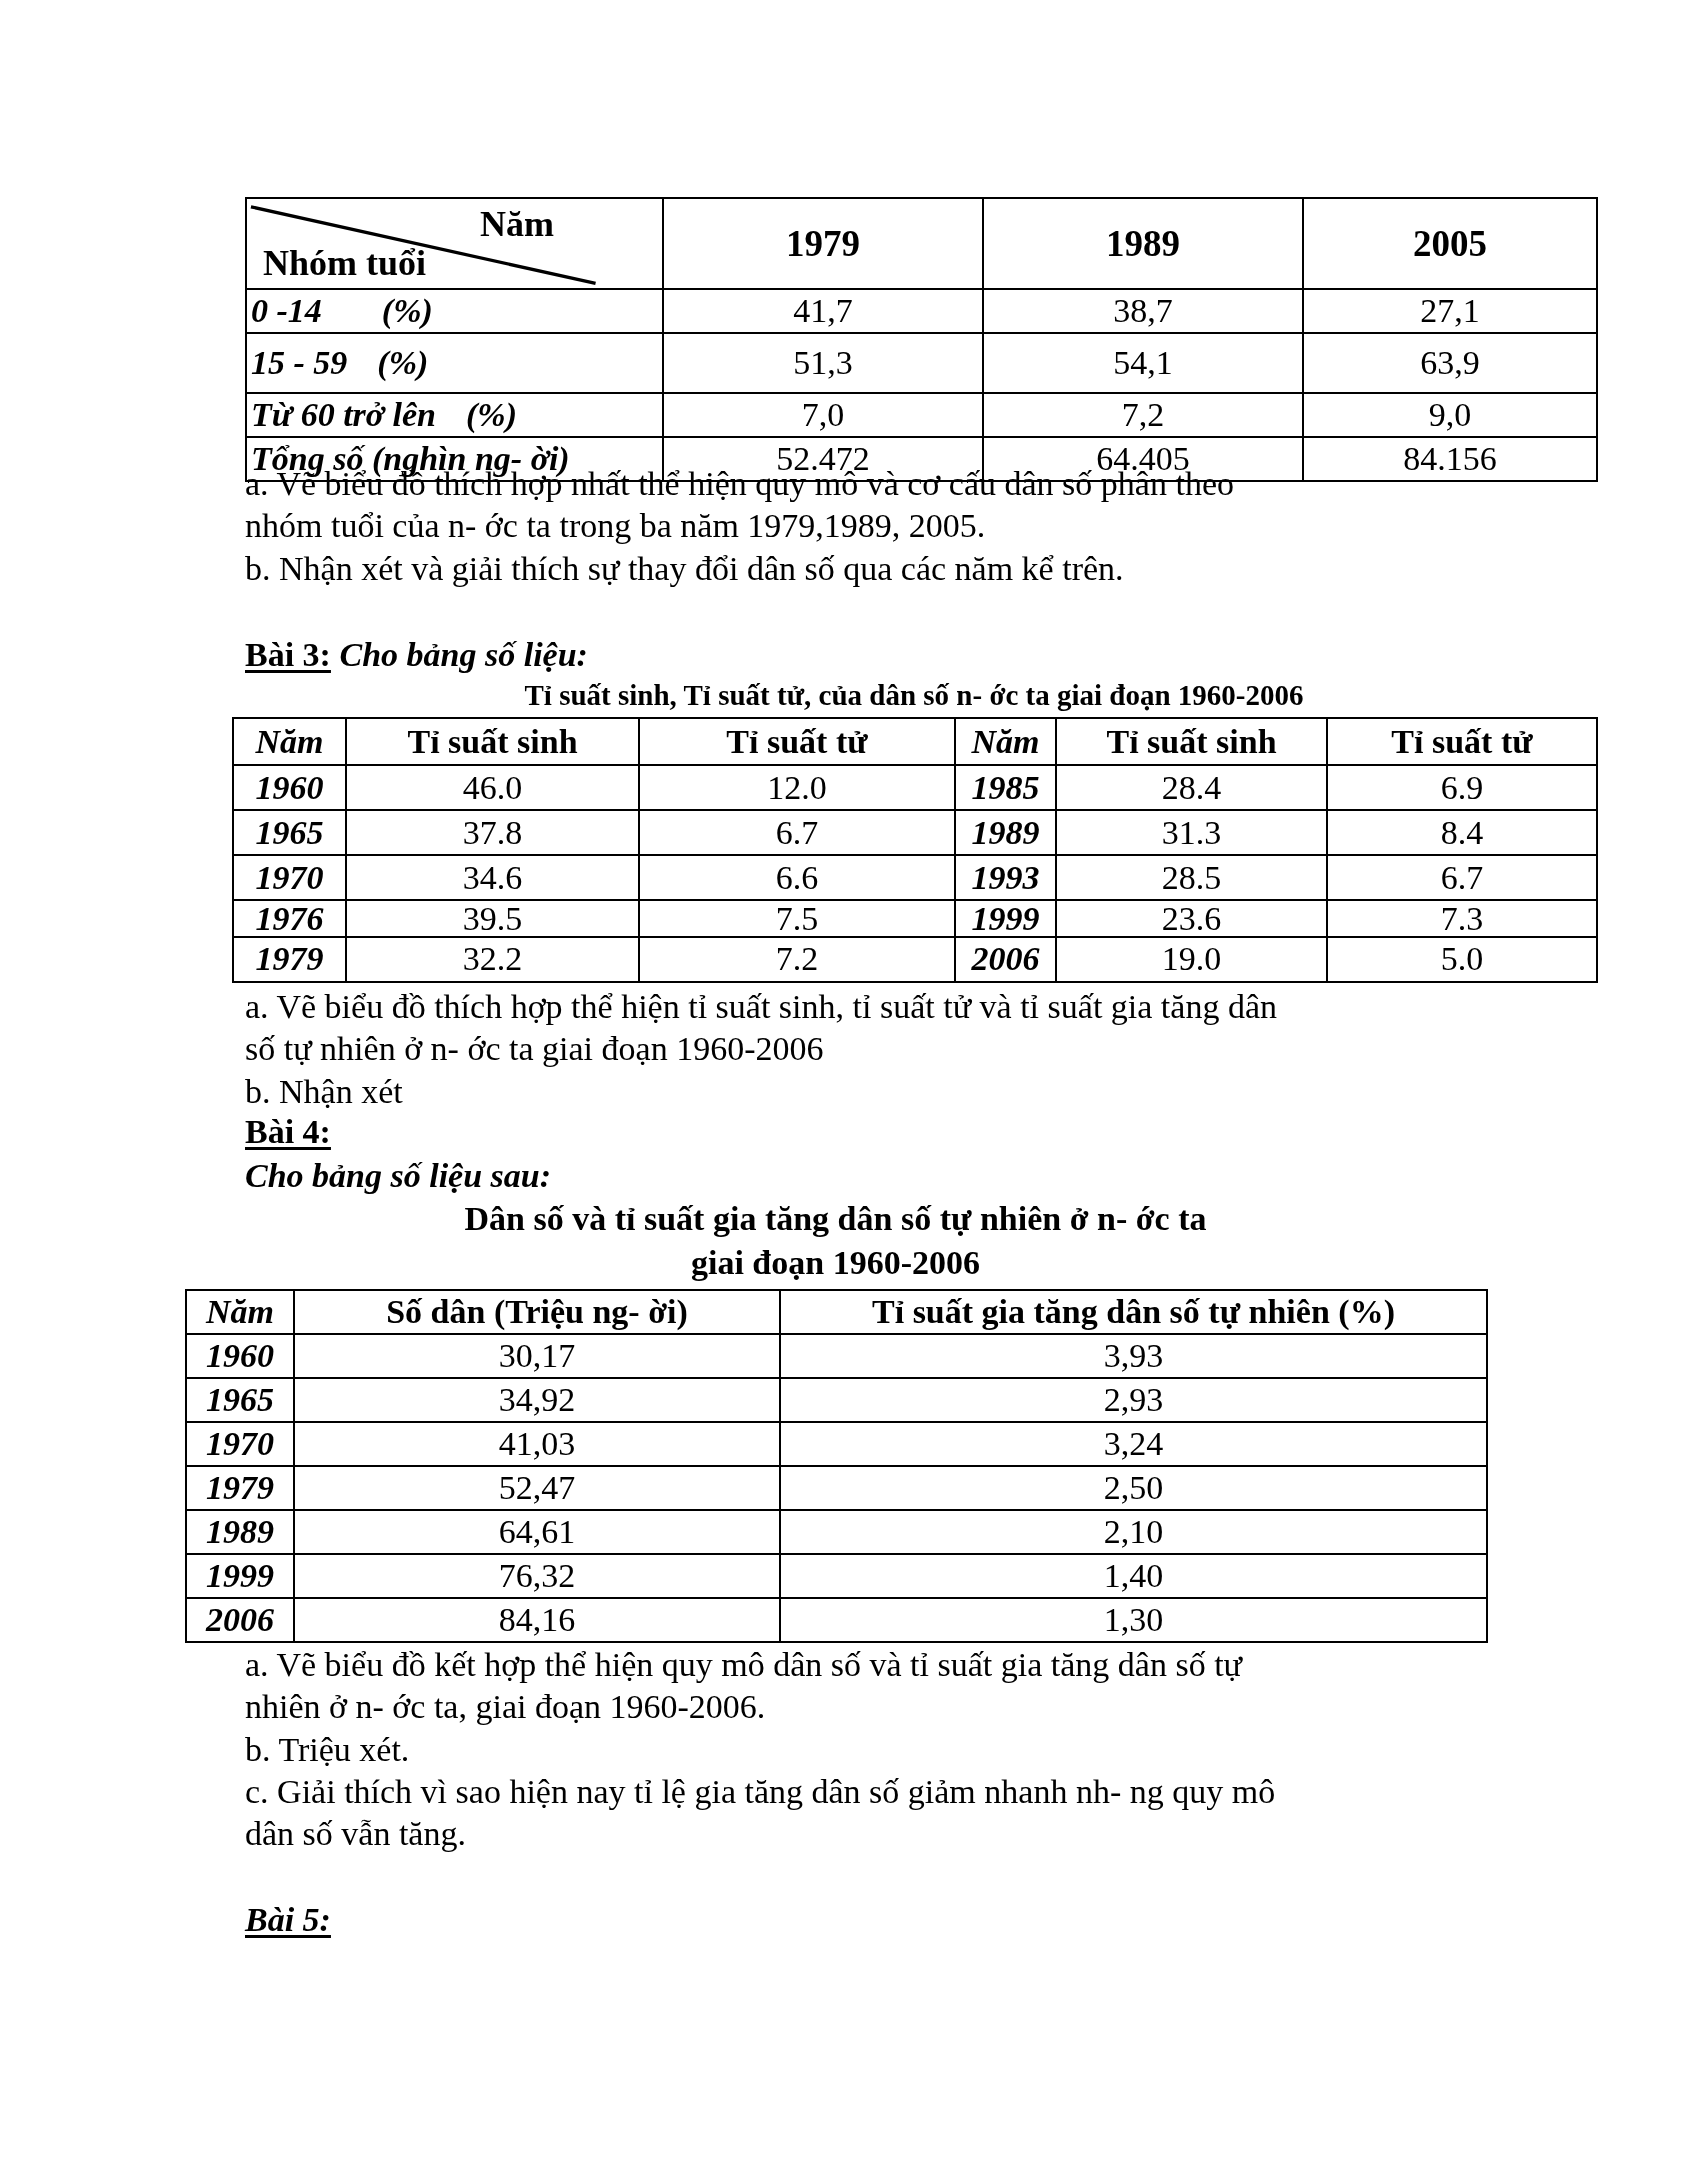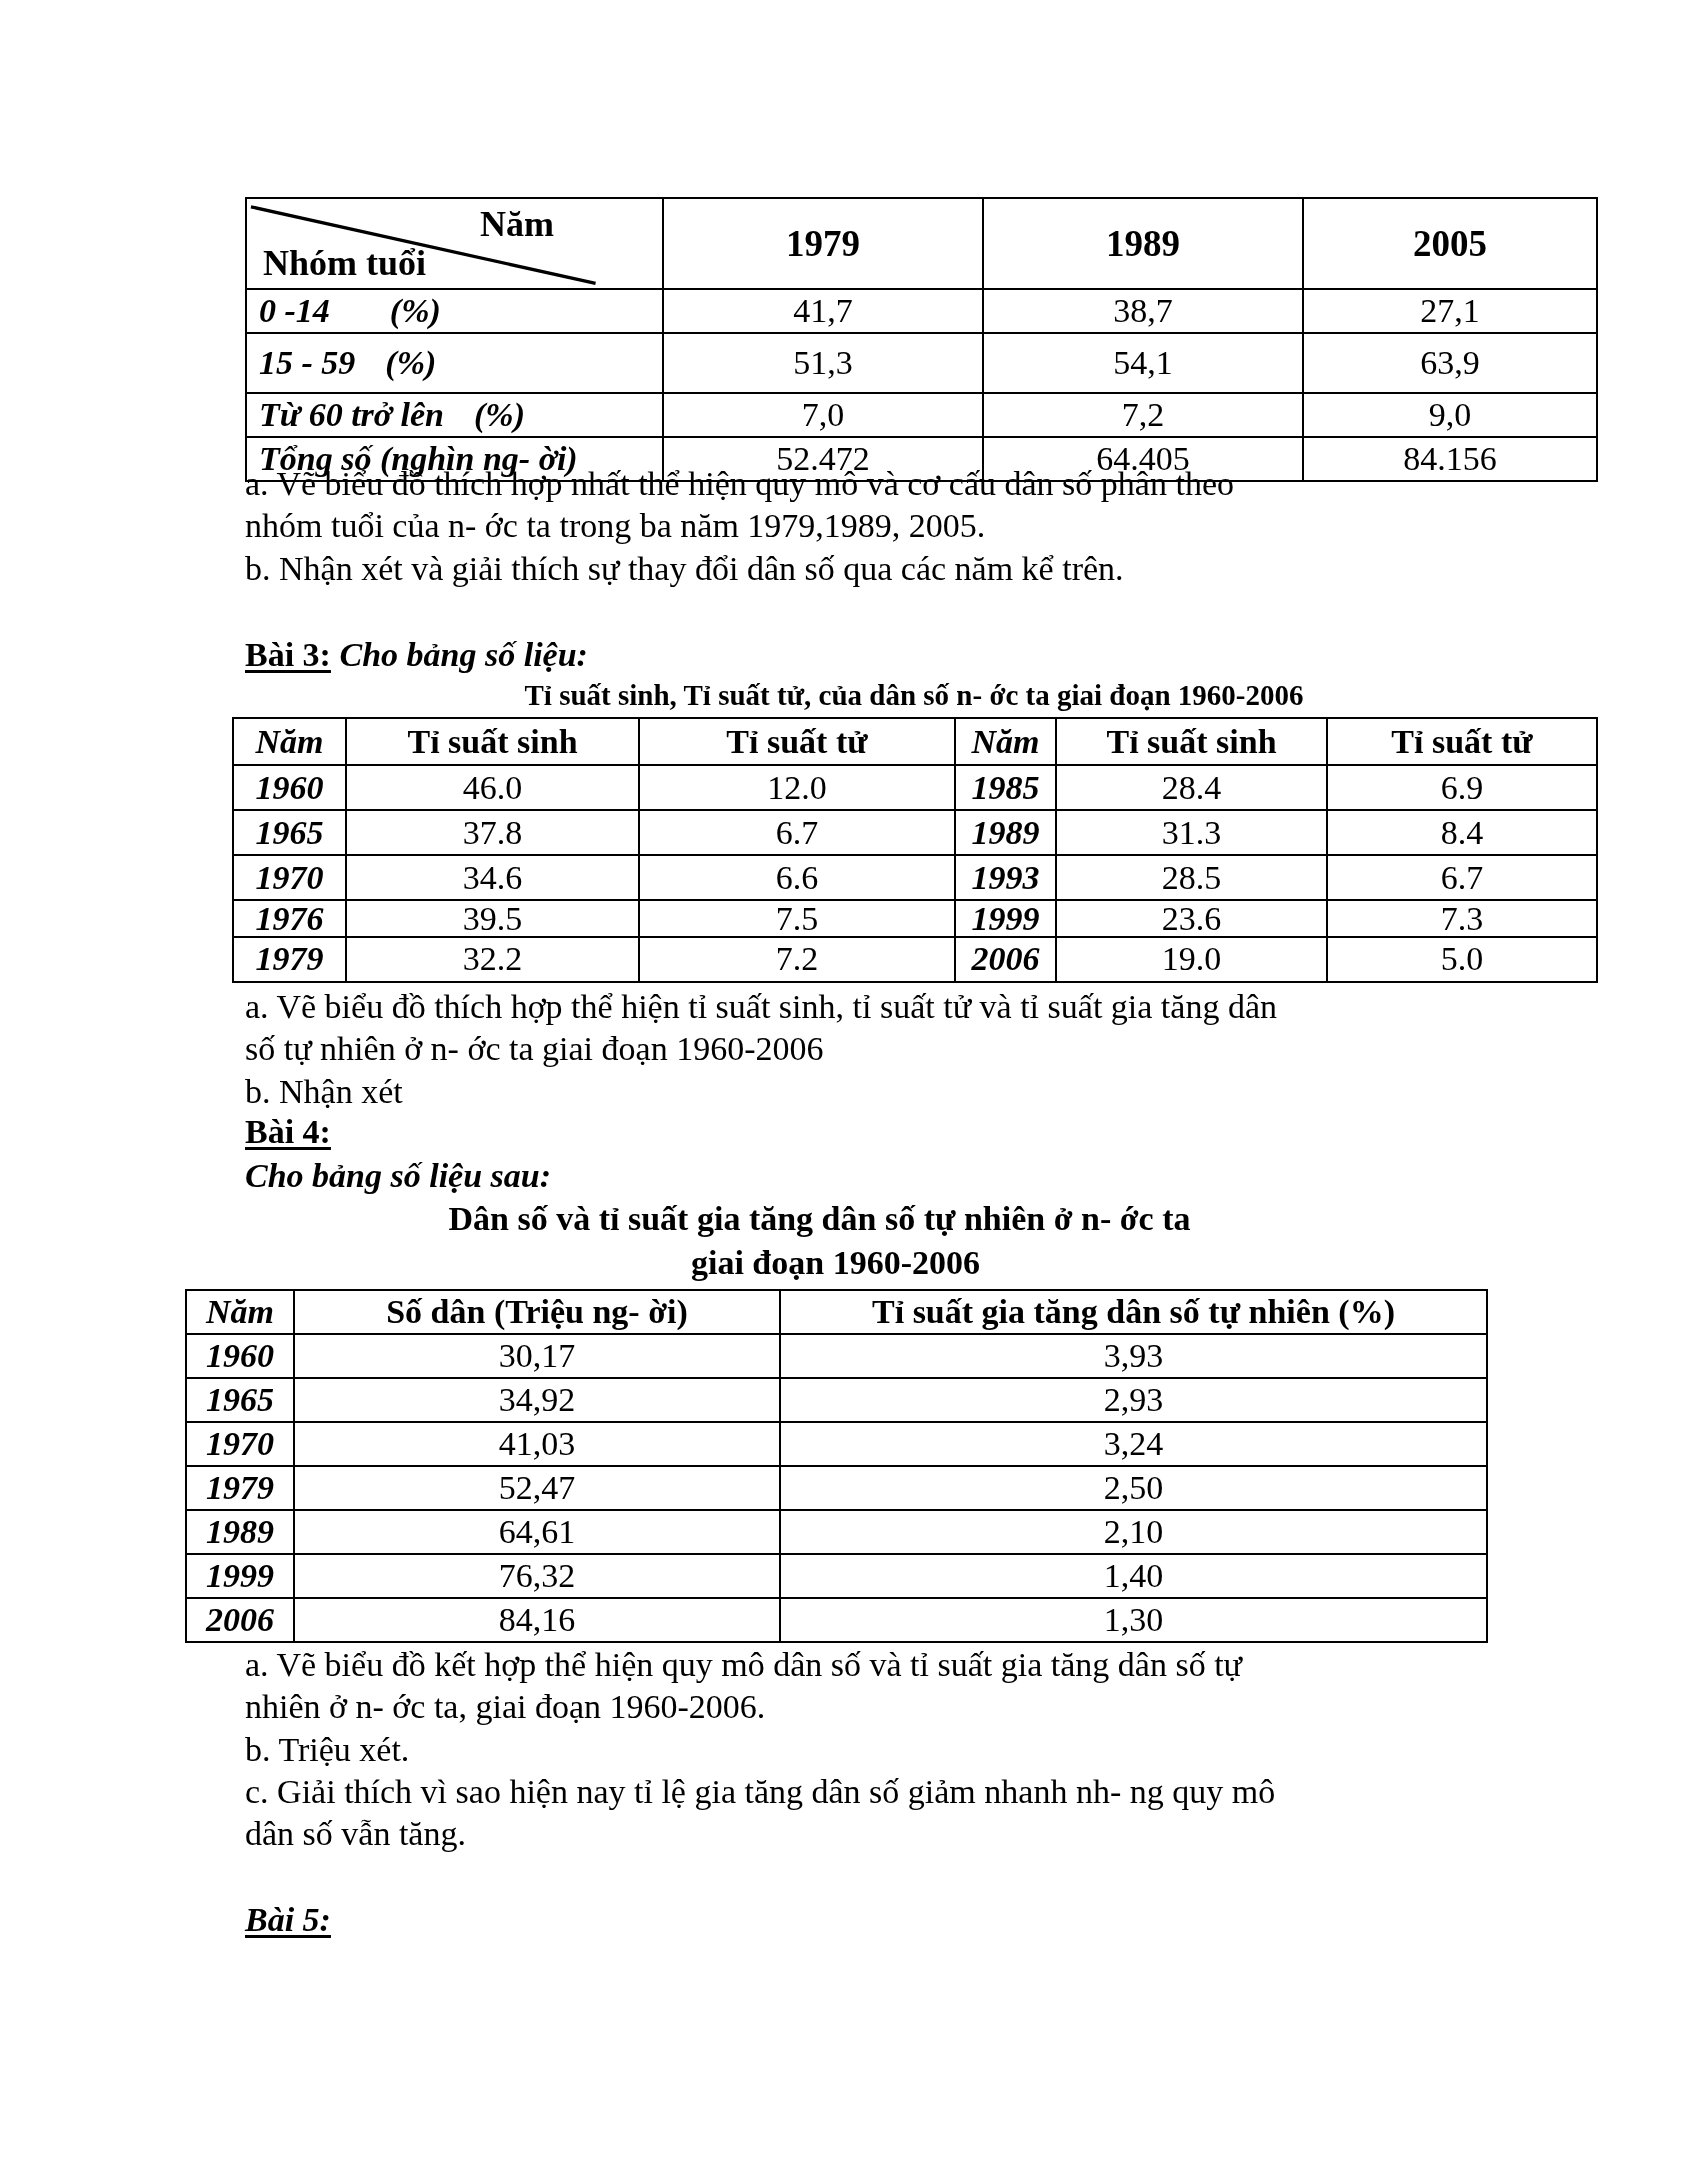--- a/index.html
+++ b/index.html
@@ -6,21 +6,21 @@
   body {
     width: 1687px; height: 2183px; position: relative; overflow: hidden;
     font-family: "Liberation Serif", "DejaVu Serif", serif;
     color: #000000; font-size: 34px;
   }
   .abs { position: absolute; }
   table { border-collapse: collapse; position: absolute; table-layout: fixed; }
   td, th { border: 2px solid #000; padding: 0; text-align: center; vertical-align: middle; font-weight: normal; line-height: 1; }
   .b { font-weight: bold; }
   .bi { font-weight: bold; font-style: italic; }
-  .left { text-align: left; padding-left: 12px; }
+  .left { text-align: left; padding-left: 4px; }
   .line { position: absolute; left: 0; white-space: nowrap; line-height: 41px; }
   .u { text-decoration: underline; text-decoration-thickness: 3.3px; text-underline-offset: 4px; }
   .center { text-align: center; }
   .diag-cell { position: relative; }
   .diag-svg { position: absolute; left: 0; top: 0; width: 100%; height: 100%; }
 </style>
 </head>
 <body>
 
 <table style="left:245px; top:197px; width:1350px; height:266px;">
@@ -145,21 +145,21 @@
 <div class="abs" style="left:245px; top:986px; width:1356px; height:132px;">
   <div class="line" style="top:0px;">a. Vẽ biểu đồ thích hợp thể hiện tỉ suất sinh, tỉ suất tử và tỉ suất gia tăng dân</div>
   <div class="line" style="top:42px;">số tự nhiên ở n- ớc ta giai đoạn 1960-2006</div>
   <div class="line" style="top:85px;">b. Nhận xét</div>
 </div>
 
 <div class="abs b" style="left:245px; top:1111px; line-height:41px;">
   <span class="u">Bài 4:</span>
 </div>
 <div class="abs bi" style="left:245px; top:1155px; line-height:41px; white-space:nowrap;">Cho bảng số liệu sau:</div>
-<div class="abs b center" style="left:169px; top:1197px; width:1301px; line-height:44px;">Dân số và tỉ suất gia tăng dân số tự nhiên ở n- ớc ta</div>
+<div class="abs b center" style="left:185px; top:1197px; width:1301px; line-height:44px;">Dân số và tỉ suất gia tăng dân số tự nhiên ở n- ớc ta</div>
 <div class="abs b center" style="left:185px; top:1241px; width:1301px; line-height:44px;">giai đoạn 1960-2006</div>
 
 <table style="left:185px; top:1289px; width:1301px; height:353px;">
   <colgroup>
     <col style="width:108px">
       <col style="width:486px">
       <col style="width:707px">
   </colgroup>
   <tbody>
       <tr style="height:44px">

